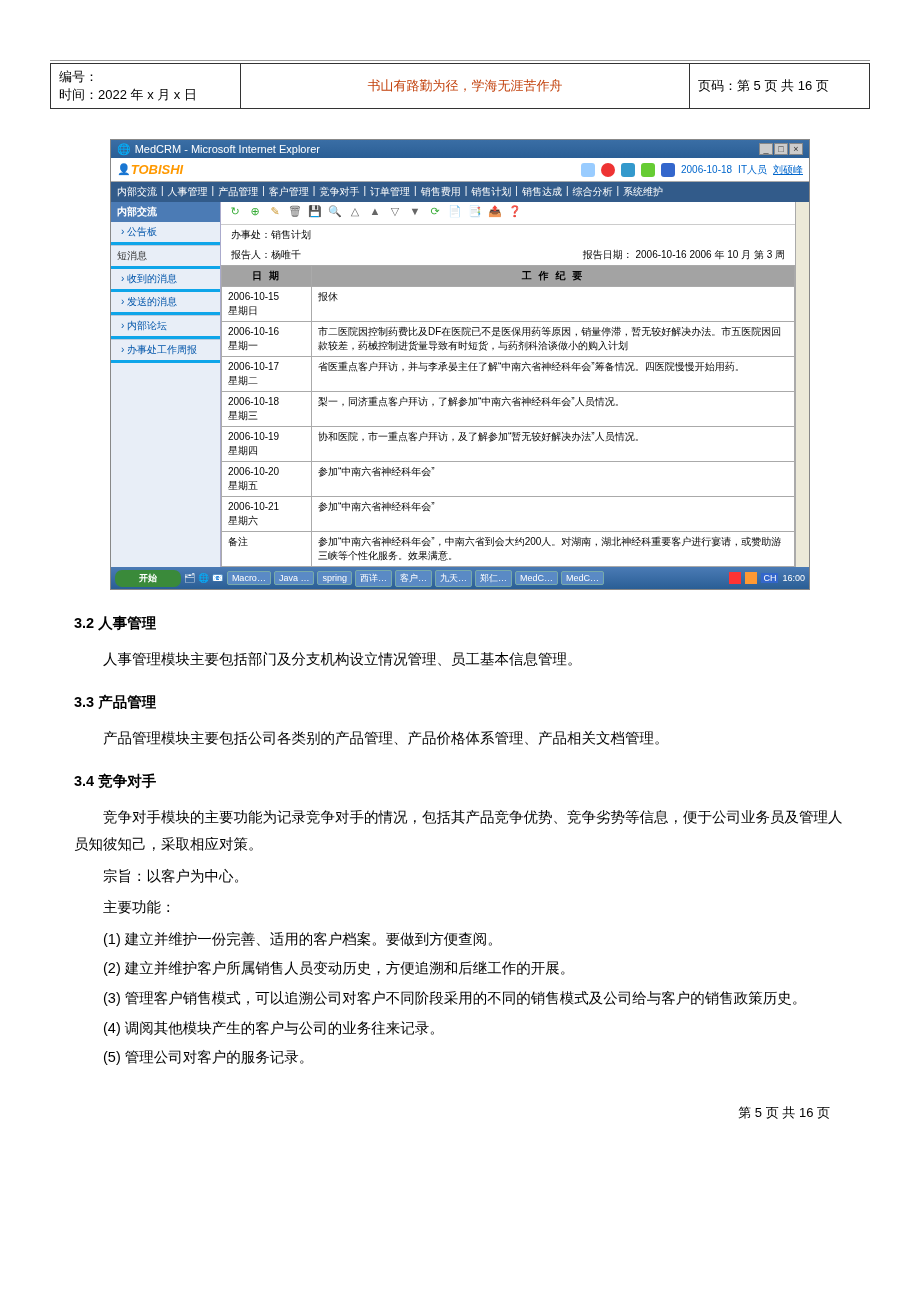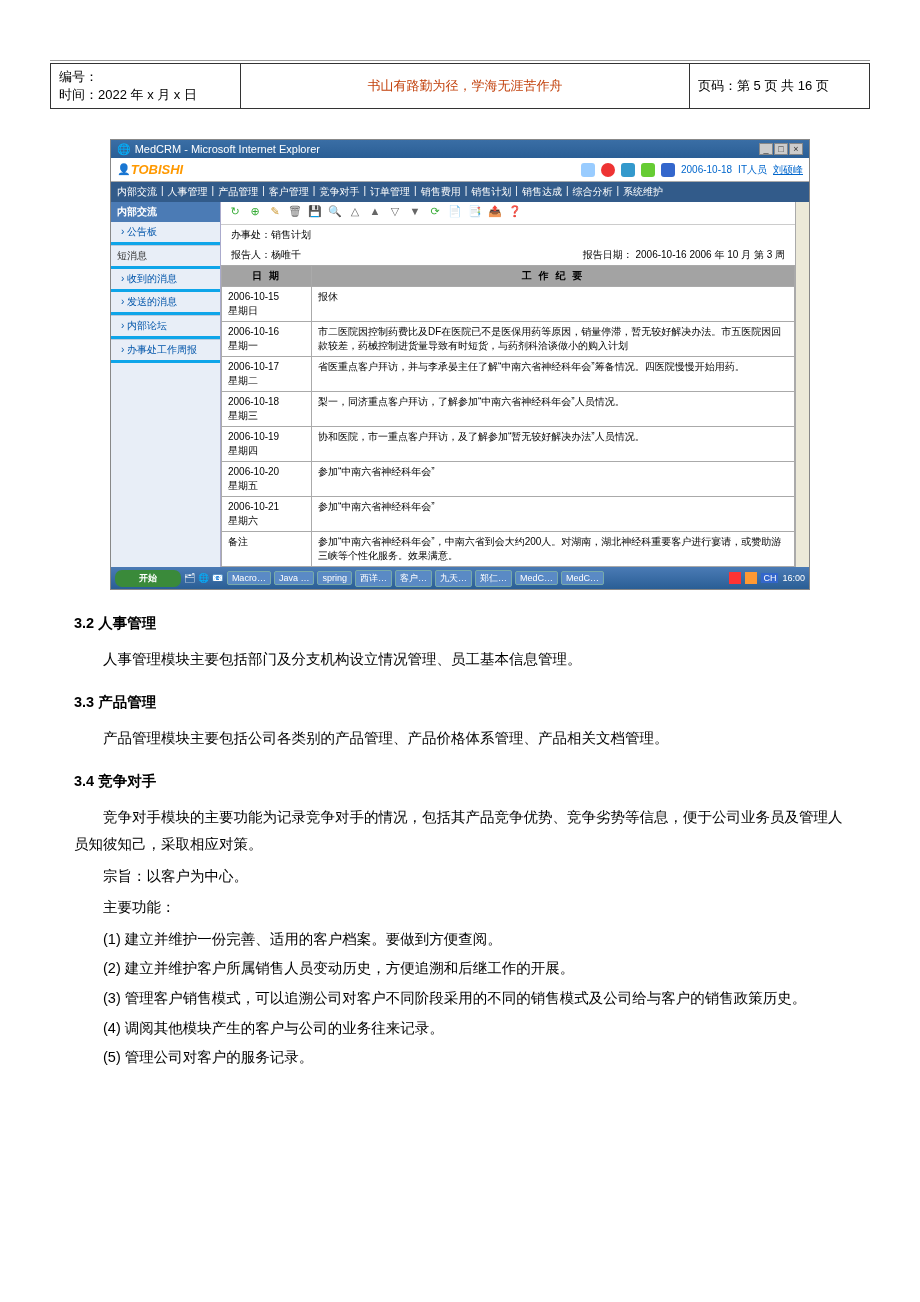--- a/index.html
+++ b/index.html
@@ -258,13 +258,14 @@
     <p class="para" style="text-indent:2em;">主要功能：</p>
     <ul class="list">
       <li>(1) 建立并维护一份完善、适用的客户档案。要做到方便查阅。</li>
       <li>(2) 建立并维护客户所属销售人员变动历史，方便追溯和后继工作的开展。</li>
       <li style="padding-left:0;">(3) 管理客户销售模式，可以追溯公司对客户不同阶段采用的不同的销售模式及公司给与客户的销售政策历史。</li>
       <li>(4) 调阅其他模块产生的客户与公司的业务往来记录。</li>
       <li>(5) 管理公司对客户的服务记录。</li>
     </ul>
   </div>
 
+  <div class="footer">第  5  页  共  16  页</div>
 </div>
 
 </body></html>

